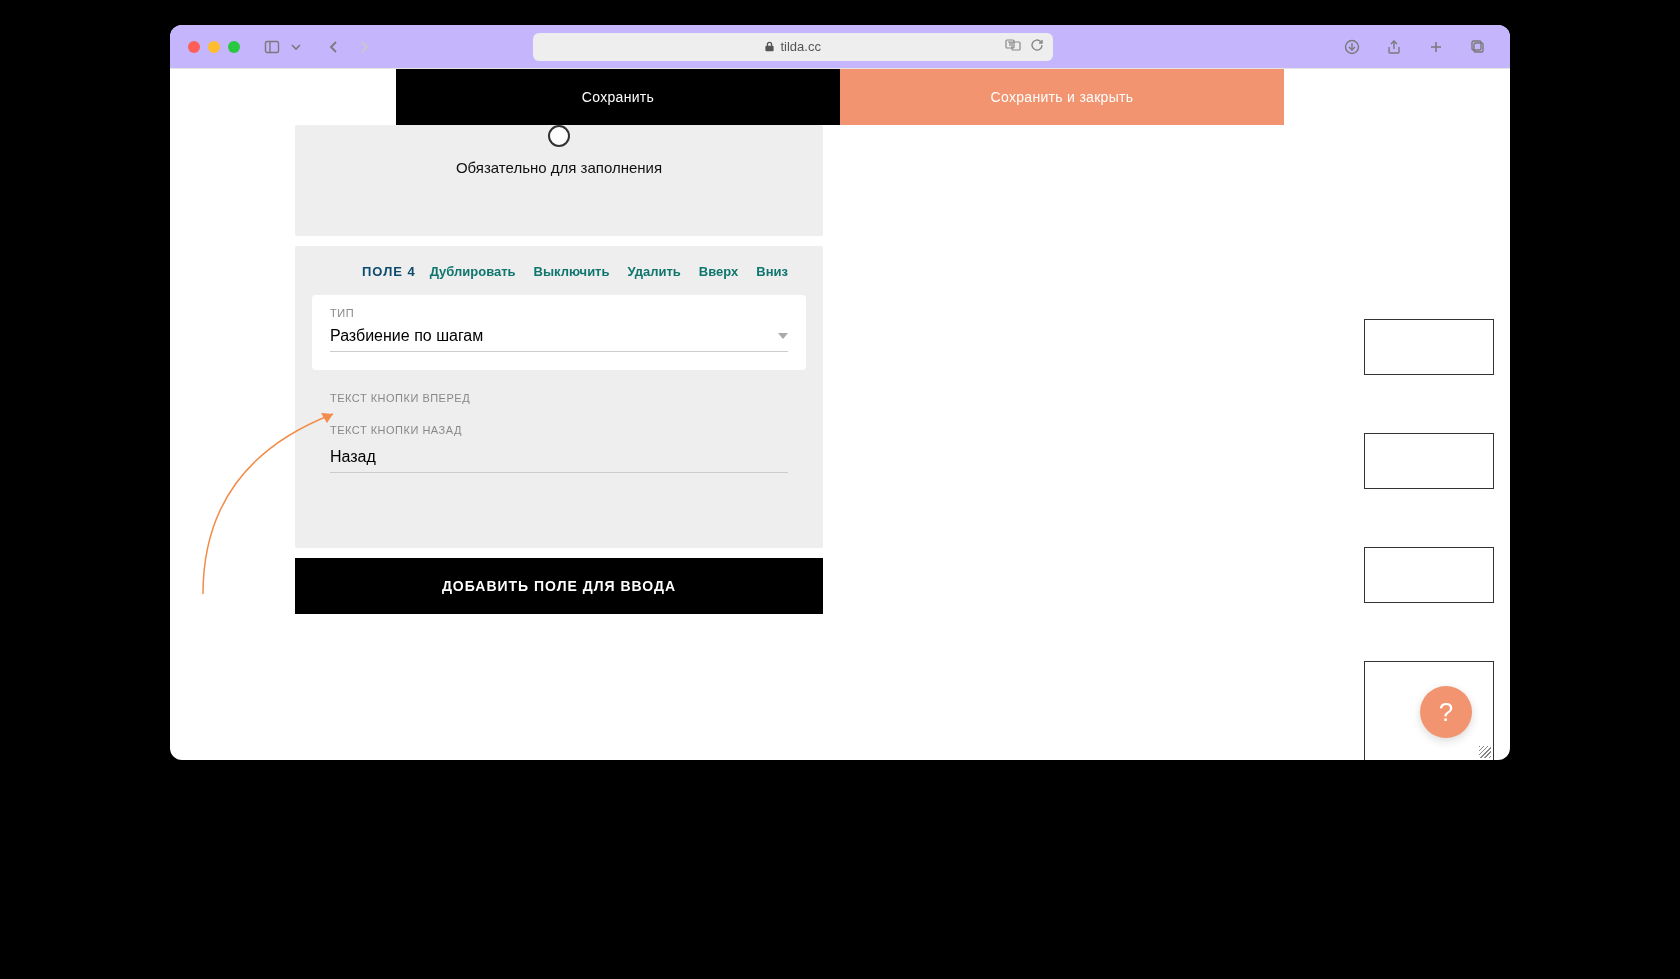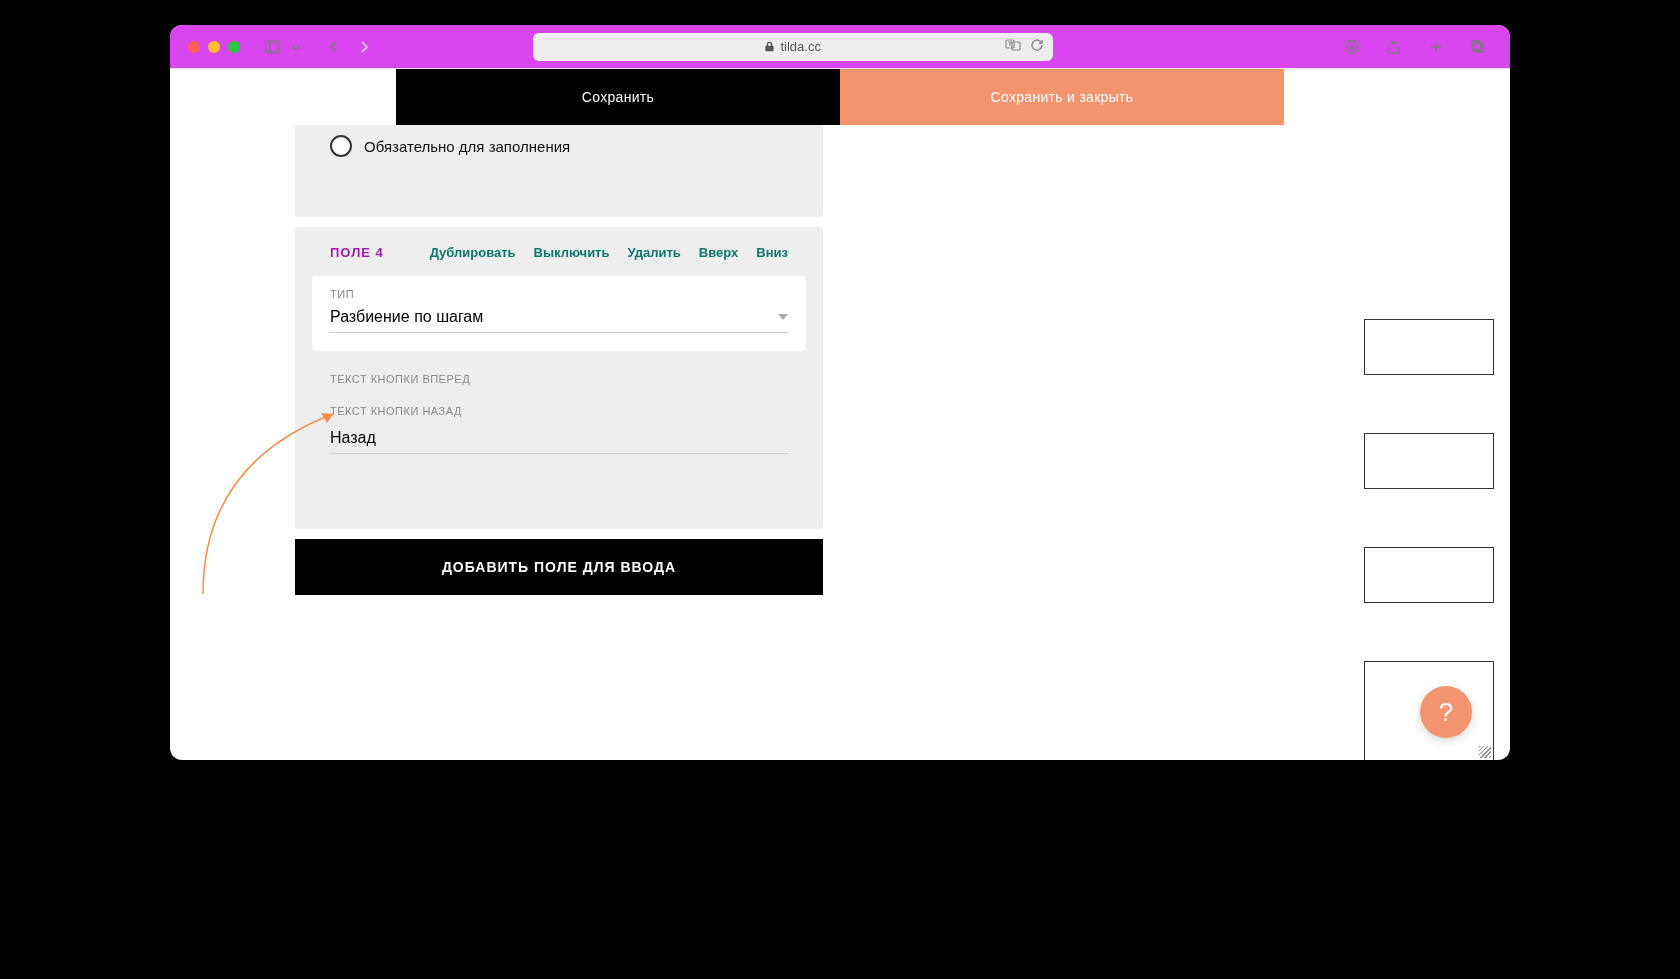--- a/index.html
+++ b/index.html
@@ -17,21 +17,21 @@
       width: 1340px;
       height: 735px;
       background: #fff;
       border-radius: 12px;
       overflow: hidden;
       position: relative;
       box-shadow: 0 20px 60px rgba(0,0,0,0.5);
     }
     .chrome-bar {
       height: 44px;
-      background: #d946ef;
+      background: #c4b5fd;
       display: flex;
       align-items: center;
       padding: 0 18px;
       gap: 8px;
       border-bottom: 1px solid #e5e5e5;
     }
     .traffic { display: flex; gap: 8px; margin-right: 10px; }
     .dot { width: 12px; height: 12px; border-radius: 50%; }
     .dot.red { background: #ff5f57; }
     .dot.yellow { background: #febc2e; }
@@ -89,40 +89,41 @@
       background: #eeeeee;
       border-radius: 2px;
       margin-bottom: 10px;
       padding: 18px 35px 55px 35px;
     }
     .panel.first { padding-top: 0; padding-bottom: 60px; }
     .checkbox-row {
       display: flex;
       align-items: center;
       gap: 12px;
-      padding-top: 10px;
+      flex-direction: column;
     }
     .radio-circle {
       width: 22px; height: 22px;
       border: 2px solid #333;
       border-radius: 50%;
       background: #fff;
     }
     .chk-label { font-size: 15px; color: #111; }
     .field-header {
       display: flex;
       align-items: center;
       justify-content: space-between;
       margin-bottom: 16px;
     }
     .field-title {
       font-size: 13px;
       font-weight: 700;
       letter-spacing: 1px;
-      color: #a21caf;
+      color: #0c4a6e;
+      margin-left: 32px;
     }
     .field-actions { display: flex; gap: 18px; }
     .field-action {
       font-size: 13px;
       font-weight: 600;
       color: #0f766e;
       cursor: pointer;
     }
     .type-box {
       background: #fff;

